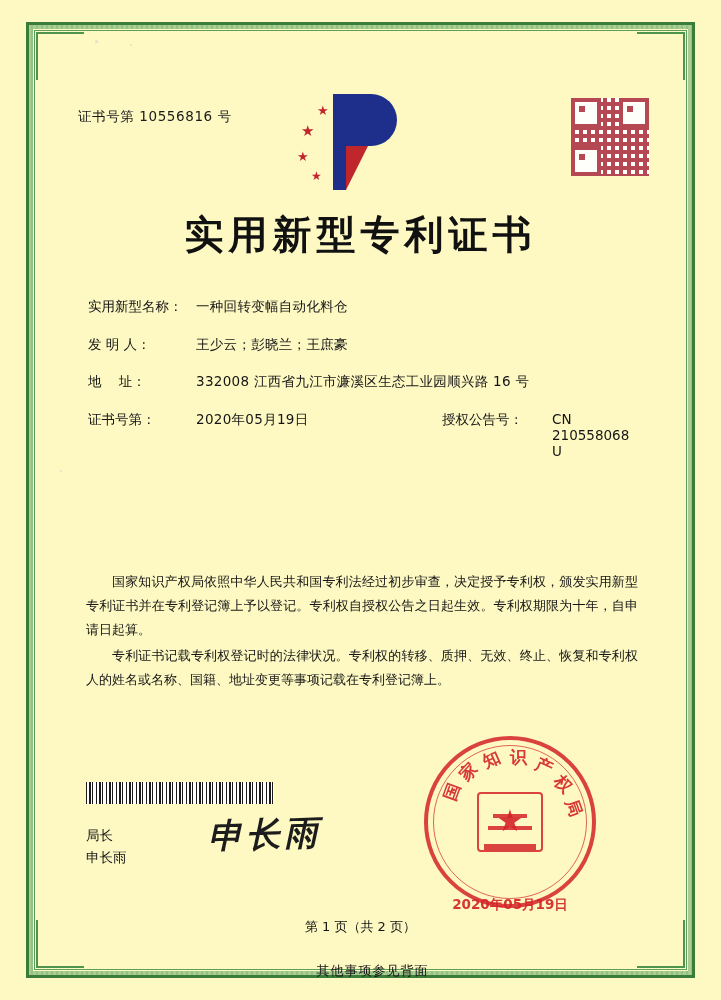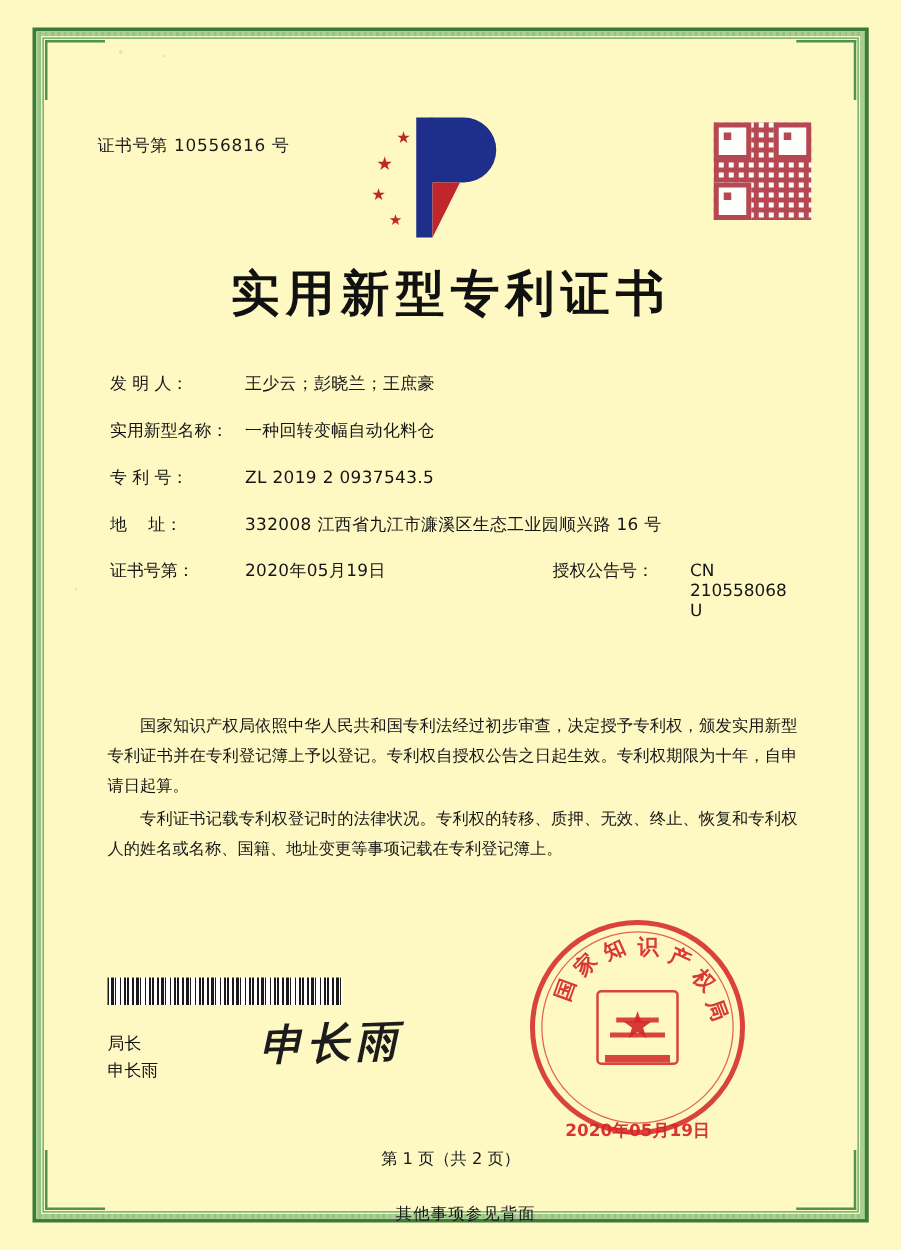--- a/index.html
+++ b/index.html
@@ -401,33 +401,29 @@
     <div class="finder f-tl"></div>
     <div class="finder f-tr"></div>
     <div class="finder f-bl"></div>
   </div>
 
   <div class="title">实用新型专利证书</div>
 
   <div class="fields">
 
     <div class="field-row">
+      <div class="field-label">实用新型名称：</div>
+      <div class="field-value">一种回转变幅自动化料仓</div>
+    </div>
+
+    <div class="field-row">
       <div class="field-label">发 明 人：</div>
       <div class="field-value">王少云；彭晓兰；王庶豪</div>
     </div>
 
-    <div class="field-row">
-      <div class="field-label">实用新型名称：</div>
-      <div class="field-value">一种回转变幅自动化料仓</div>
-    </div>
-
-    <div class="field-row">
-      <div class="field-label">专 利 号：</div>
-      <div class="field-value">ZL 2019 2 0937543.5</div>
-    </div>
 
 
 
     <div class="field-row">
       <div class="field-label">地    址：</div>
       <div class="field-value">332008 江西省九江市濂溪区生态工业园顺兴路 16 号</div>
     </div>
 
     <div class="field-row split">
       <div class="field-label">证书号第：</div>

